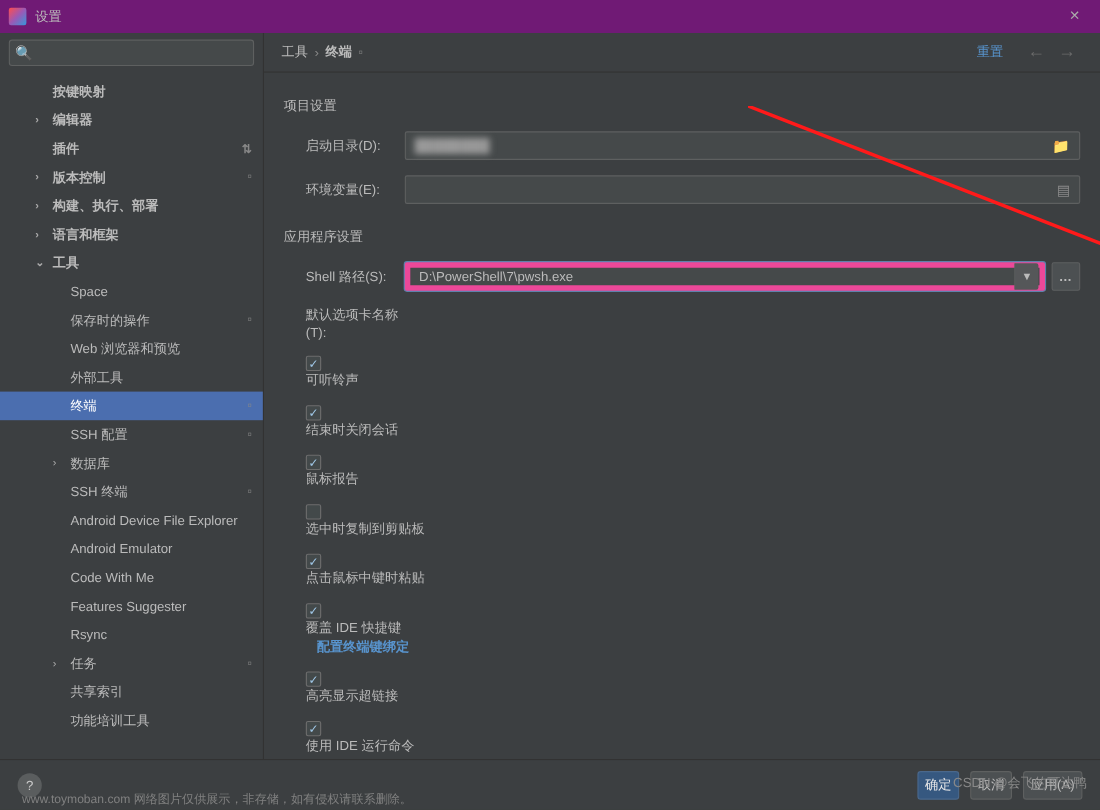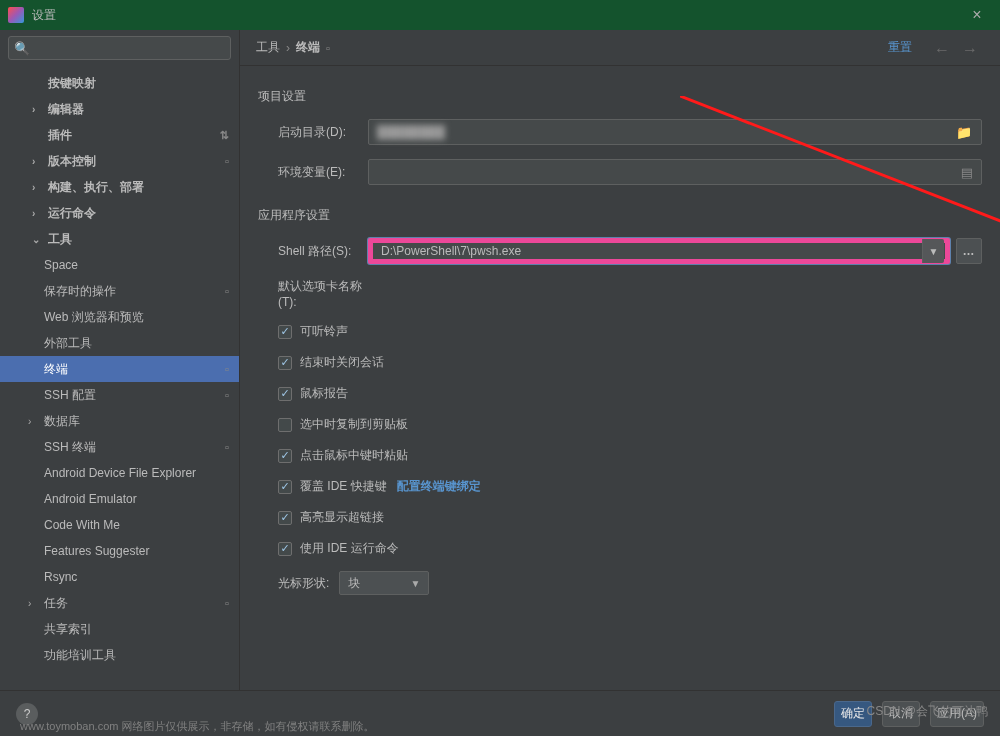--- a/index.html
+++ b/index.html
@@ -1,52 +1,52 @@
 <!DOCTYPE html>
 <html><head>
 <meta charset="utf-8">
 <style>
 * { box-sizing: border-box; margin: 0; padding: 0; font-family: -apple-system, "Segoe UI", "Microsoft YaHei", sans-serif; font-size: 12px; }
 body { background: #3c3f41; color: #bbbbbb; width: 1000px; height: 736px; overflow: hidden; position: relative; }
-.titlebar { height: 30px; display: flex; align-items: center; padding: 0 8px; background: #14532d; }
+.titlebar { height: 30px; display: flex; align-items: center; padding: 0 8px; background: #701a75; }
 .titlebar .app-icon { width: 16px; height: 16px; background: linear-gradient(135deg, #ff4d4d 0%, #9b59b6 50%, #3498db 100%); border-radius: 2px; margin-right: 8px; }
 .titlebar .title { flex: 1; }
 .titlebar .close { width: 30px; text-align: center; color: #aaa; cursor: pointer; font-size: 16px; }
 .body { display: flex; height: 660px; }
 .sidebar { width: 240px; background: #3c3f41; border-right: 1px solid #323232; display: flex; flex-direction: column; }
 .search-row { padding: 6px 8px; position: relative; }
 .search-input { width: 100%; height: 24px; background: #45494a; border: 1px solid #5e6060; border-radius: 3px; padding: 0 22px; color: #bbb; }
 .search-ico { position: absolute; left: 14px; top: 50%; transform: translateY(-50%); color: #888; font-size: 13px; }
 .tree { flex: 1; overflow: auto; padding-top: 4px; }
 .tree-item { height: 26px; display: flex; align-items: center; padding: 0 10px 0 18px; color: #bbbbbb; cursor: pointer; position: relative; }
 .tree-item.bold { font-weight: 600; }
 .tree-item .arrow { width: 12px; display: inline-block; color: #aaa; font-size: 10px; margin-right: 4px; }
 .tree-item.level1 { padding-left: 32px; }
-.tree-item.level2 { padding-left: 28px; }
+.tree-item.level2 { padding-left: 48px; }
 .tree-item.selected { background: #4b6eaf; color: #fff; }
 .tree-item .badge { margin-left: auto; color: #888; font-size: 11px; }
 .main { flex: 1; display: flex; flex-direction: column; background: #3c3f41; }
 .crumb-row { height: 36px; display: flex; align-items: center; padding: 0 16px; border-bottom: 1px solid #323232; }
 .crumb-row .sep { margin: 0 6px; color: #888; }
 .crumb-row .cur { font-weight: 600; }
 .crumb-row .save-ico { margin-left: 6px; color: #888; font-size: 11px; }
 .crumb-row .spacer { flex: 1; }
 .crumb-row .reset { color: #5894ce; cursor: pointer; margin-right: 16px; }
 .crumb-row .nav-arrow { color: #6a6a6a; margin: 0 6px; font-size: 16px; }
 .content { flex: 1; padding: 16px 18px; overflow: auto; position: relative; }
 .section-title { margin: 6px 0 14px 0; color: #bbbbbb; }
 .form-row { display: flex; align-items: center; margin-bottom: 14px; }
 .form-label { width: 110px; text-align: left; padding-left: 20px; color: #bbbbbb; }
 .text-input { flex: 1; height: 26px; background: #45494a; border: 1px solid #5e6060; border-radius: 2px; padding: 0 8px; color: #bbb; display: flex; align-items: center; position: relative; }
 .text-input.highlight { border: 5px solid #ec4899; box-shadow: 0 0 0 1px #5e81ac; }
 .text-input .inner { flex: 1; }
 .text-input .blurred { filter: blur(3px); color: #999; }
 .dropdown-btn { width: 22px; height: 24px; background: #555759; border-left: 1px solid #5e6060; display: flex; align-items: center; justify-content: center; color: #bbb; font-size: 10px; margin-right: -7px; border-radius: 0 2px 2px 0; }
 .browse-btn { width: 26px; height: 26px; background: #4c5052; border: 1px solid #5e6060; border-radius: 2px; margin-left: 6px; display: flex; align-items: center; justify-content: center; color: #bbb; cursor: pointer; font-weight: bold; letter-spacing: 1px; }
-.check-row { display: flex; align-items: center; margin: 0 0 14px 20px; }
+.check-row { display: flex; align-items: flex-start; margin: 0 0 14px 20px; flex-direction: column; }
 .check { width: 14px; height: 14px; background: #43494a; border: 1px solid #6e6e6e; border-radius: 2px; margin-right: 8px; display: flex; align-items: center; justify-content: center; color: #a0c8e8; font-size: 11px; }
 .check.checked::after { content: "✓"; }
 .check-label { color: #bbbbbb; }
 .link { color: #5894ce; margin-left: 10px; cursor: pointer; font-weight: bold; }
 .select-small { width: 90px; height: 24px; background: #4c5052; border: 1px solid #5e6060; border-radius: 2px; padding: 0 8px; color: #bbb; display: flex; align-items: center; margin-left: 10px; }
 .select-small .sel-arrow { margin-left: auto; font-size: 10px; color: #aaa; }
 .footer { height: 46px; border-top: 1px solid #323232; display: flex; align-items: center; padding: 0 16px; background: #3c3f41; }
 .help-btn { width: 22px; height: 22px; border-radius: 11px; background: #5a5d5e; color: #ccc; display: flex; align-items: center; justify-content: center; cursor: pointer; }
 .footer .spacer { flex: 1; }
 .btn { height: 26px; padding: 0 6px; border-radius: 3px; margin-left: 10px; display: flex; align-items: center; cursor: pointer; border: 1px solid #5e6060; background: #4c5052; color: #bbb; }
@@ -91,21 +91,21 @@
           <span class="arrow">›</span>
           <span>版本控制</span>
           <span class="badge">▫</span>
         </div>
         <div class="tree-item level1 bold">
           <span class="arrow">›</span>
           <span>构建、执行、部署</span>
         </div>
         <div class="tree-item level1 bold">
           <span class="arrow">›</span>
-          <span>运行命令</span>
+          <span>语言和框架</span>
         </div>
         <div class="tree-item level1 bold">
           <span class="arrow">⌄</span>
           <span>工具</span>
         </div>
         <div class="tree-item level2">
           <span class="arrow"></span>
           <span>Space</span>
         </div>
         <div class="tree-item level2">

